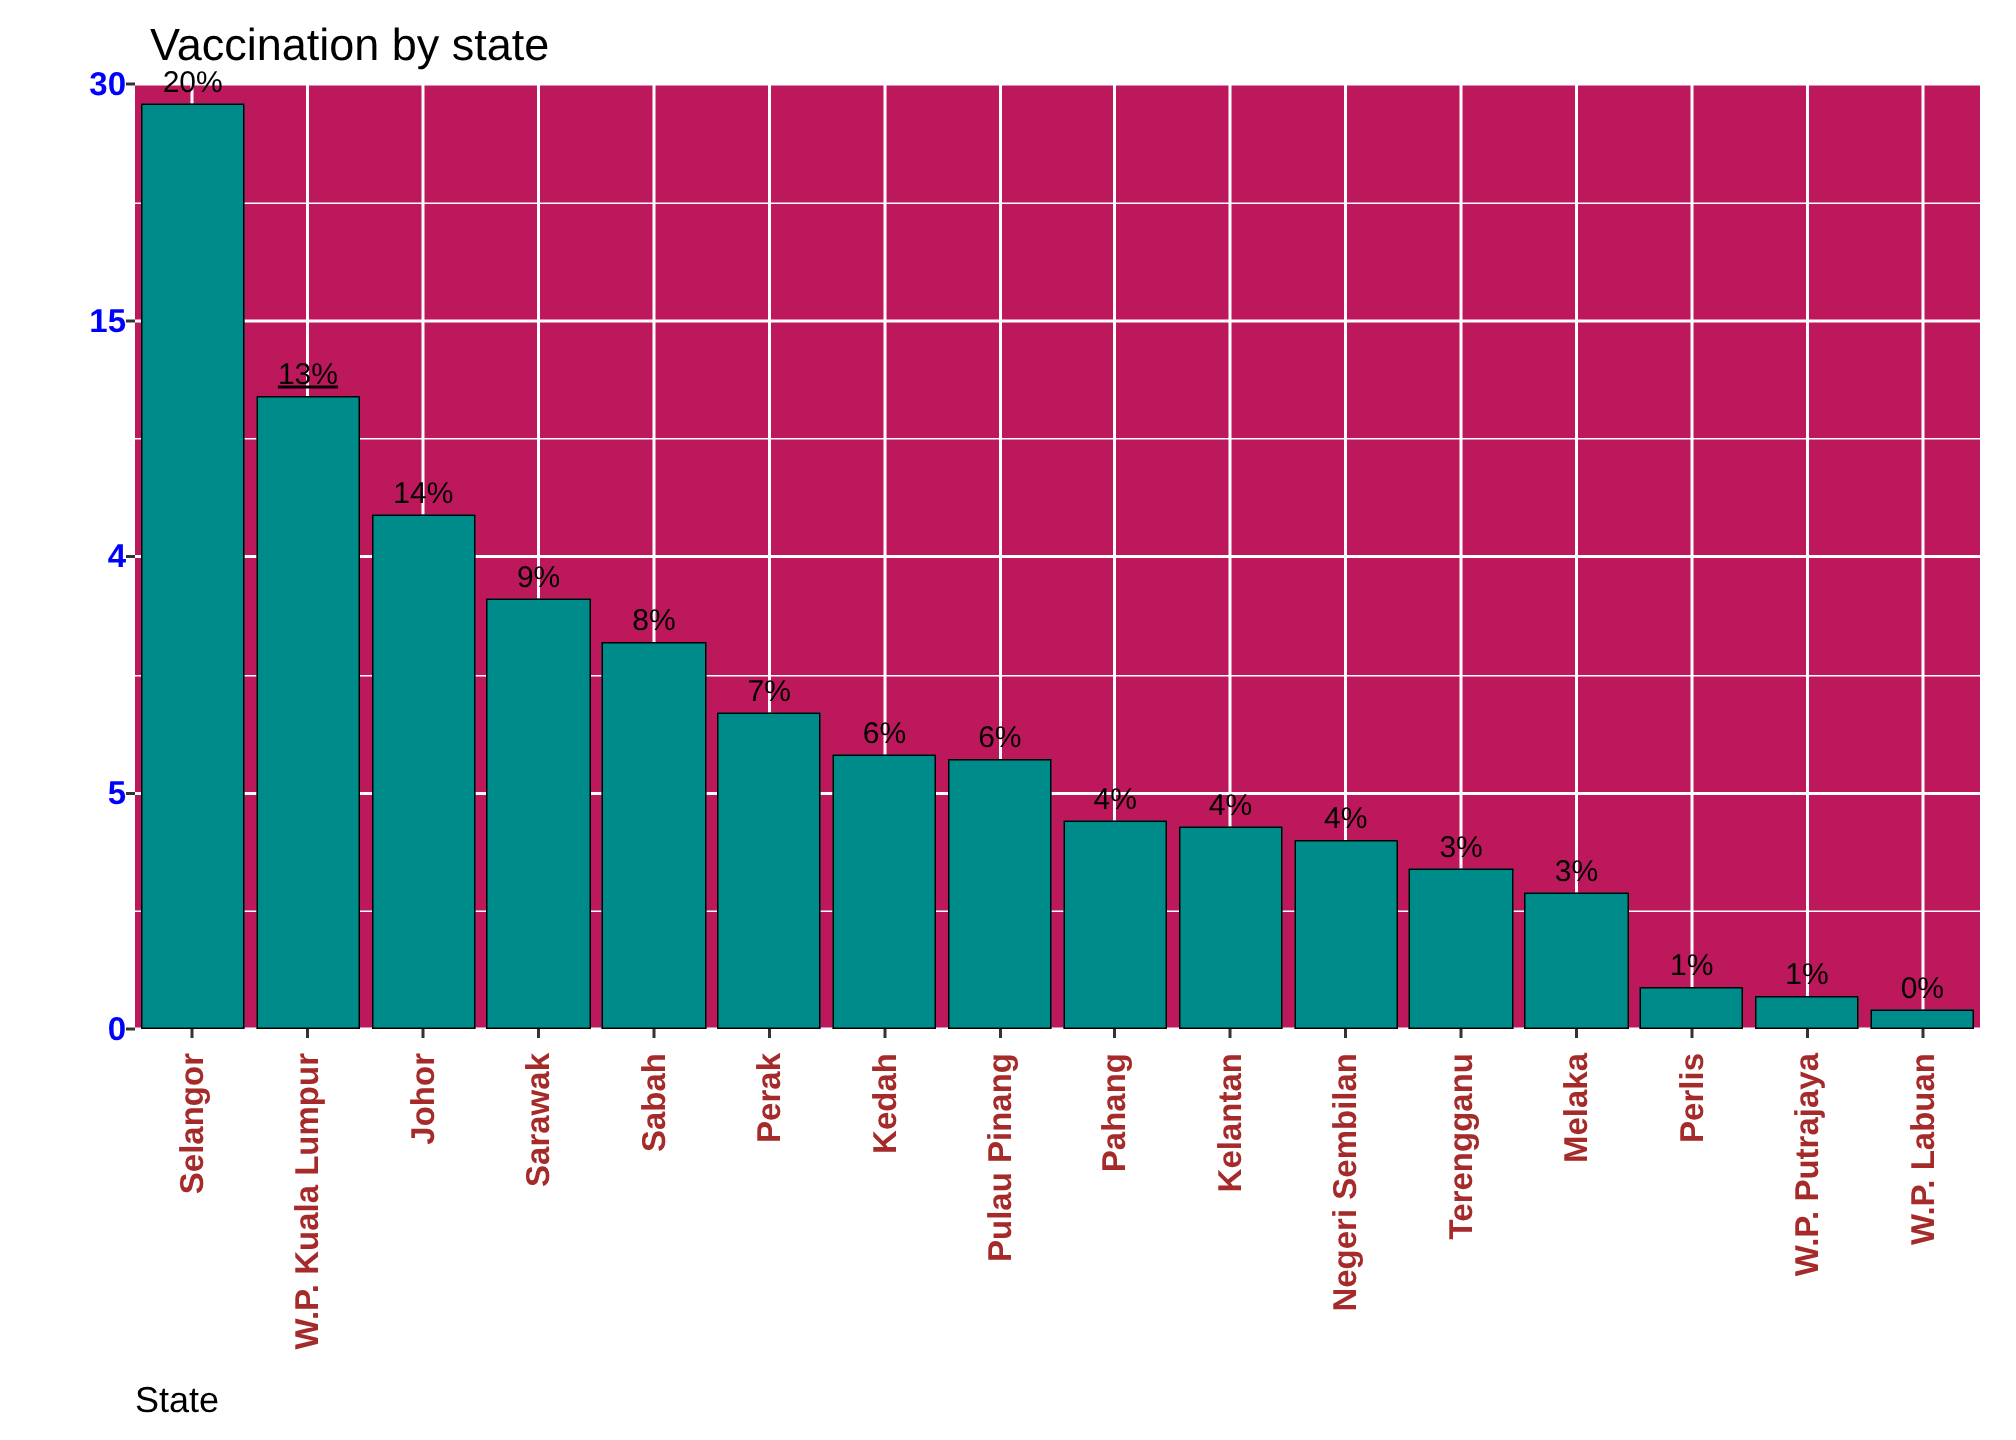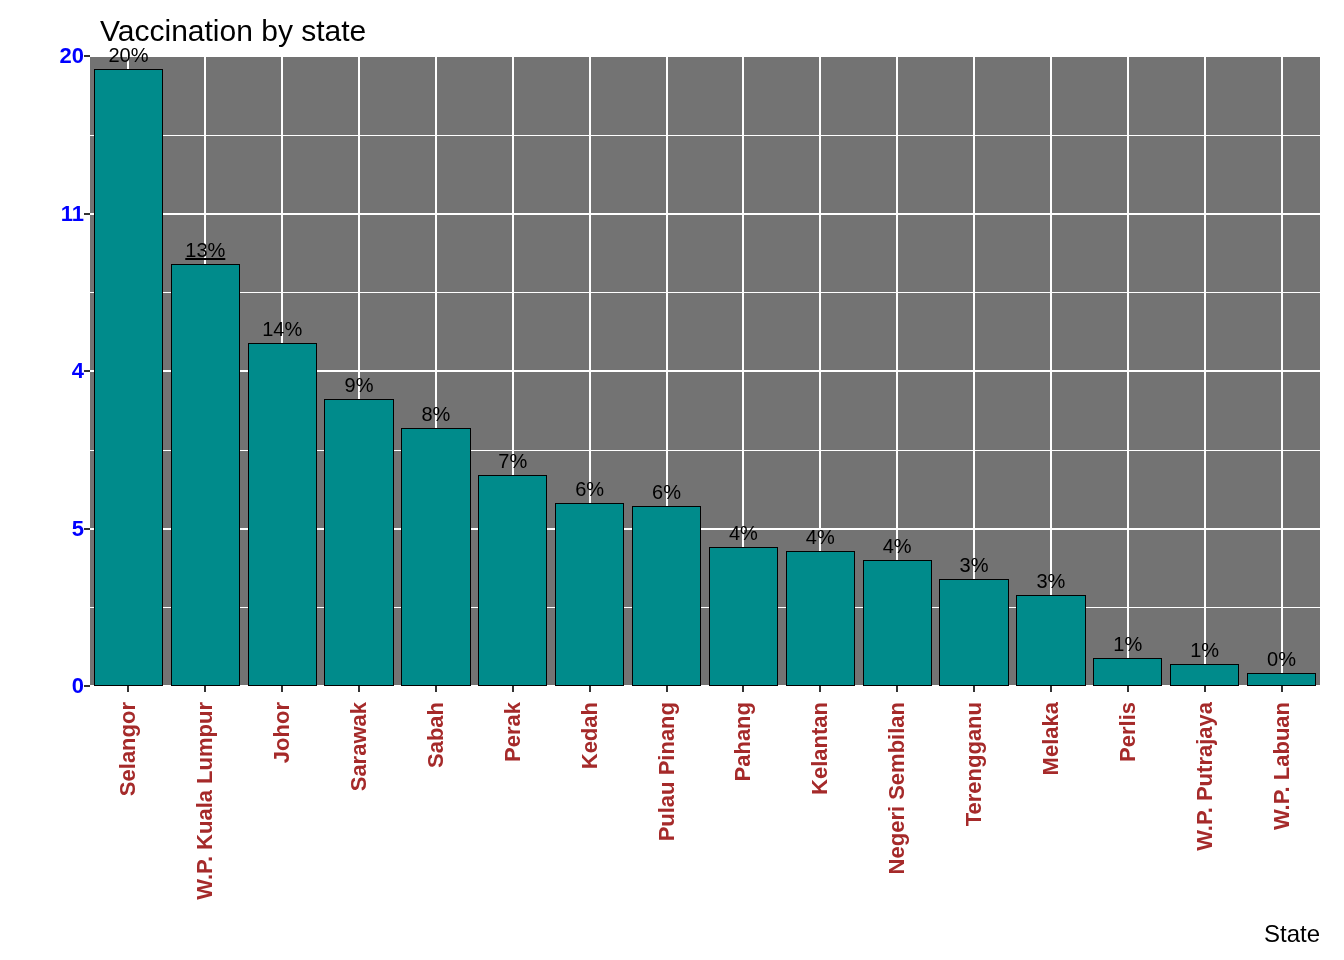--- a/index.html
+++ b/index.html
@@ -21,21 +21,21 @@
     top: 14px;
     font-size: 30px;
     color: #000;
   }
   .panel {
     position: absolute;
     left: 90px;
     top: 56px;
     width: 1230px;
     height: 630px;
-    background: #737373;
+    background: #be185d;
   }
   .grid-h, .grid-v {
     position: absolute;
     background: #fff;
   }
   .grid-h { height: 2px; width: 100%; left: 0; }
   .grid-h.minor { height: 1px; }
   .grid-v { width: 2px; height: 100%; top: 0; }
   .y-tick {
     position: absolute;
@@ -107,21 +107,21 @@
     color: #a52a2a;
     font-weight: bold;
     font-size: 22px;
     white-space: nowrap;
   }
   .xlab {
     position: absolute;
     left: 90px;
     width: 1230px;
     top: 920px;
-    text-align: right;
+    text-align: left;
     font-size: 24px;
     color: #000;
   }
 </style>
 </head>
 <body>
 
 <div class="chart-wrap">
 
   <div class="title">Vaccination by state</div>
@@ -194,23 +194,23 @@
     </div>
 
   <div class="xlab">State</div>
 
 <div class="y-tick" style="top: 686px;">0</div>
     <div class="y-tick-mark" style="top: 686px;"></div>
     <div class="y-tick" style="top: 528.5px;">5</div>
     <div class="y-tick-mark" style="top: 528.5px;"></div>
     <div class="y-tick" style="top: 371px;">4</div>
     <div class="y-tick-mark" style="top: 371px;"></div>
-    <div class="y-tick" style="top: 213.5px;">11</div>
+    <div class="y-tick" style="top: 213.5px;">15</div>
     <div class="y-tick-mark" style="top: 213.5px;"></div>
-    <div class="y-tick" style="top: 56px;">20</div>
+    <div class="y-tick" style="top: 56px;">30</div>
     <div class="y-tick-mark" style="top: 56px;"></div>
     <div class="x-tick-mark" style="left: 128.438px;"></div>
     <div class="x-tick-label" style="left: 128.438px;">Selangor</div>
     <div class="x-tick-mark" style="left: 205.312px;"></div>
     <div class="x-tick-label" style="left: 205.312px;">W.P. Kuala Lumpur</div>
     <div class="x-tick-mark" style="left: 282.188px;"></div>
     <div class="x-tick-label" style="left: 282.188px;">Johor</div>
     <div class="x-tick-mark" style="left: 359.062px;"></div>
     <div class="x-tick-label" style="left: 359.062px;">Sarawak</div>
     <div class="x-tick-mark" style="left: 435.938px;"></div>

